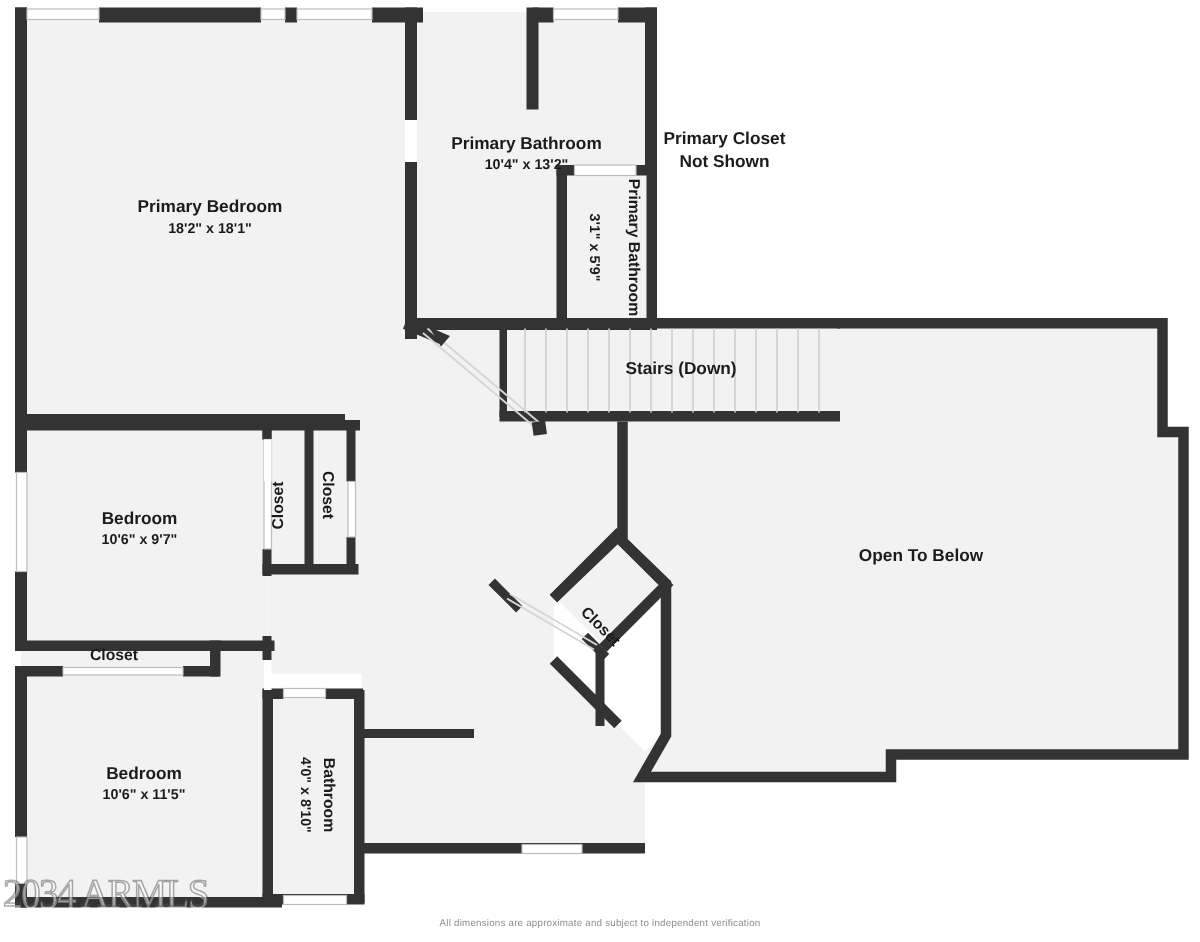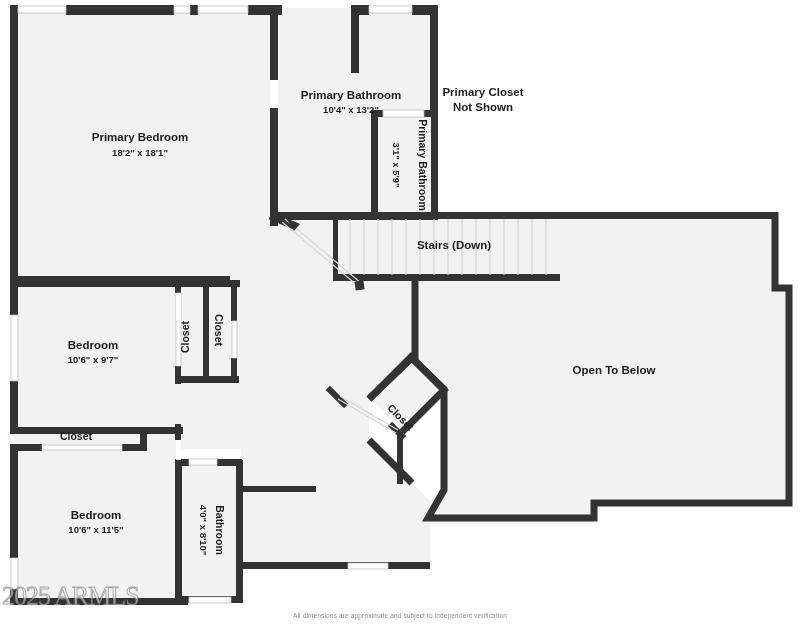--- a/index.html
+++ b/index.html
@@ -298,17 +298,17 @@
       <text class="closet-label" x="400" y="418" transform="rotate(45 400 418)">Closet</text>
     </g>
 
     <g>
       <text class="note-label" x="483" y="93">Primary Closet</text>
       <text class="note-label" x="483" y="108">Not Shown</text>
     </g>
 
   </svg>
 
-  <div class="watermark">2025 ARMLS</div>
+  <div class="watermark">2034 ARMLS</div>
 
   <div class="footer-note">All dimensions are approximate and subject to independent verification</div>
 
 </div>
 
 </body></html>

